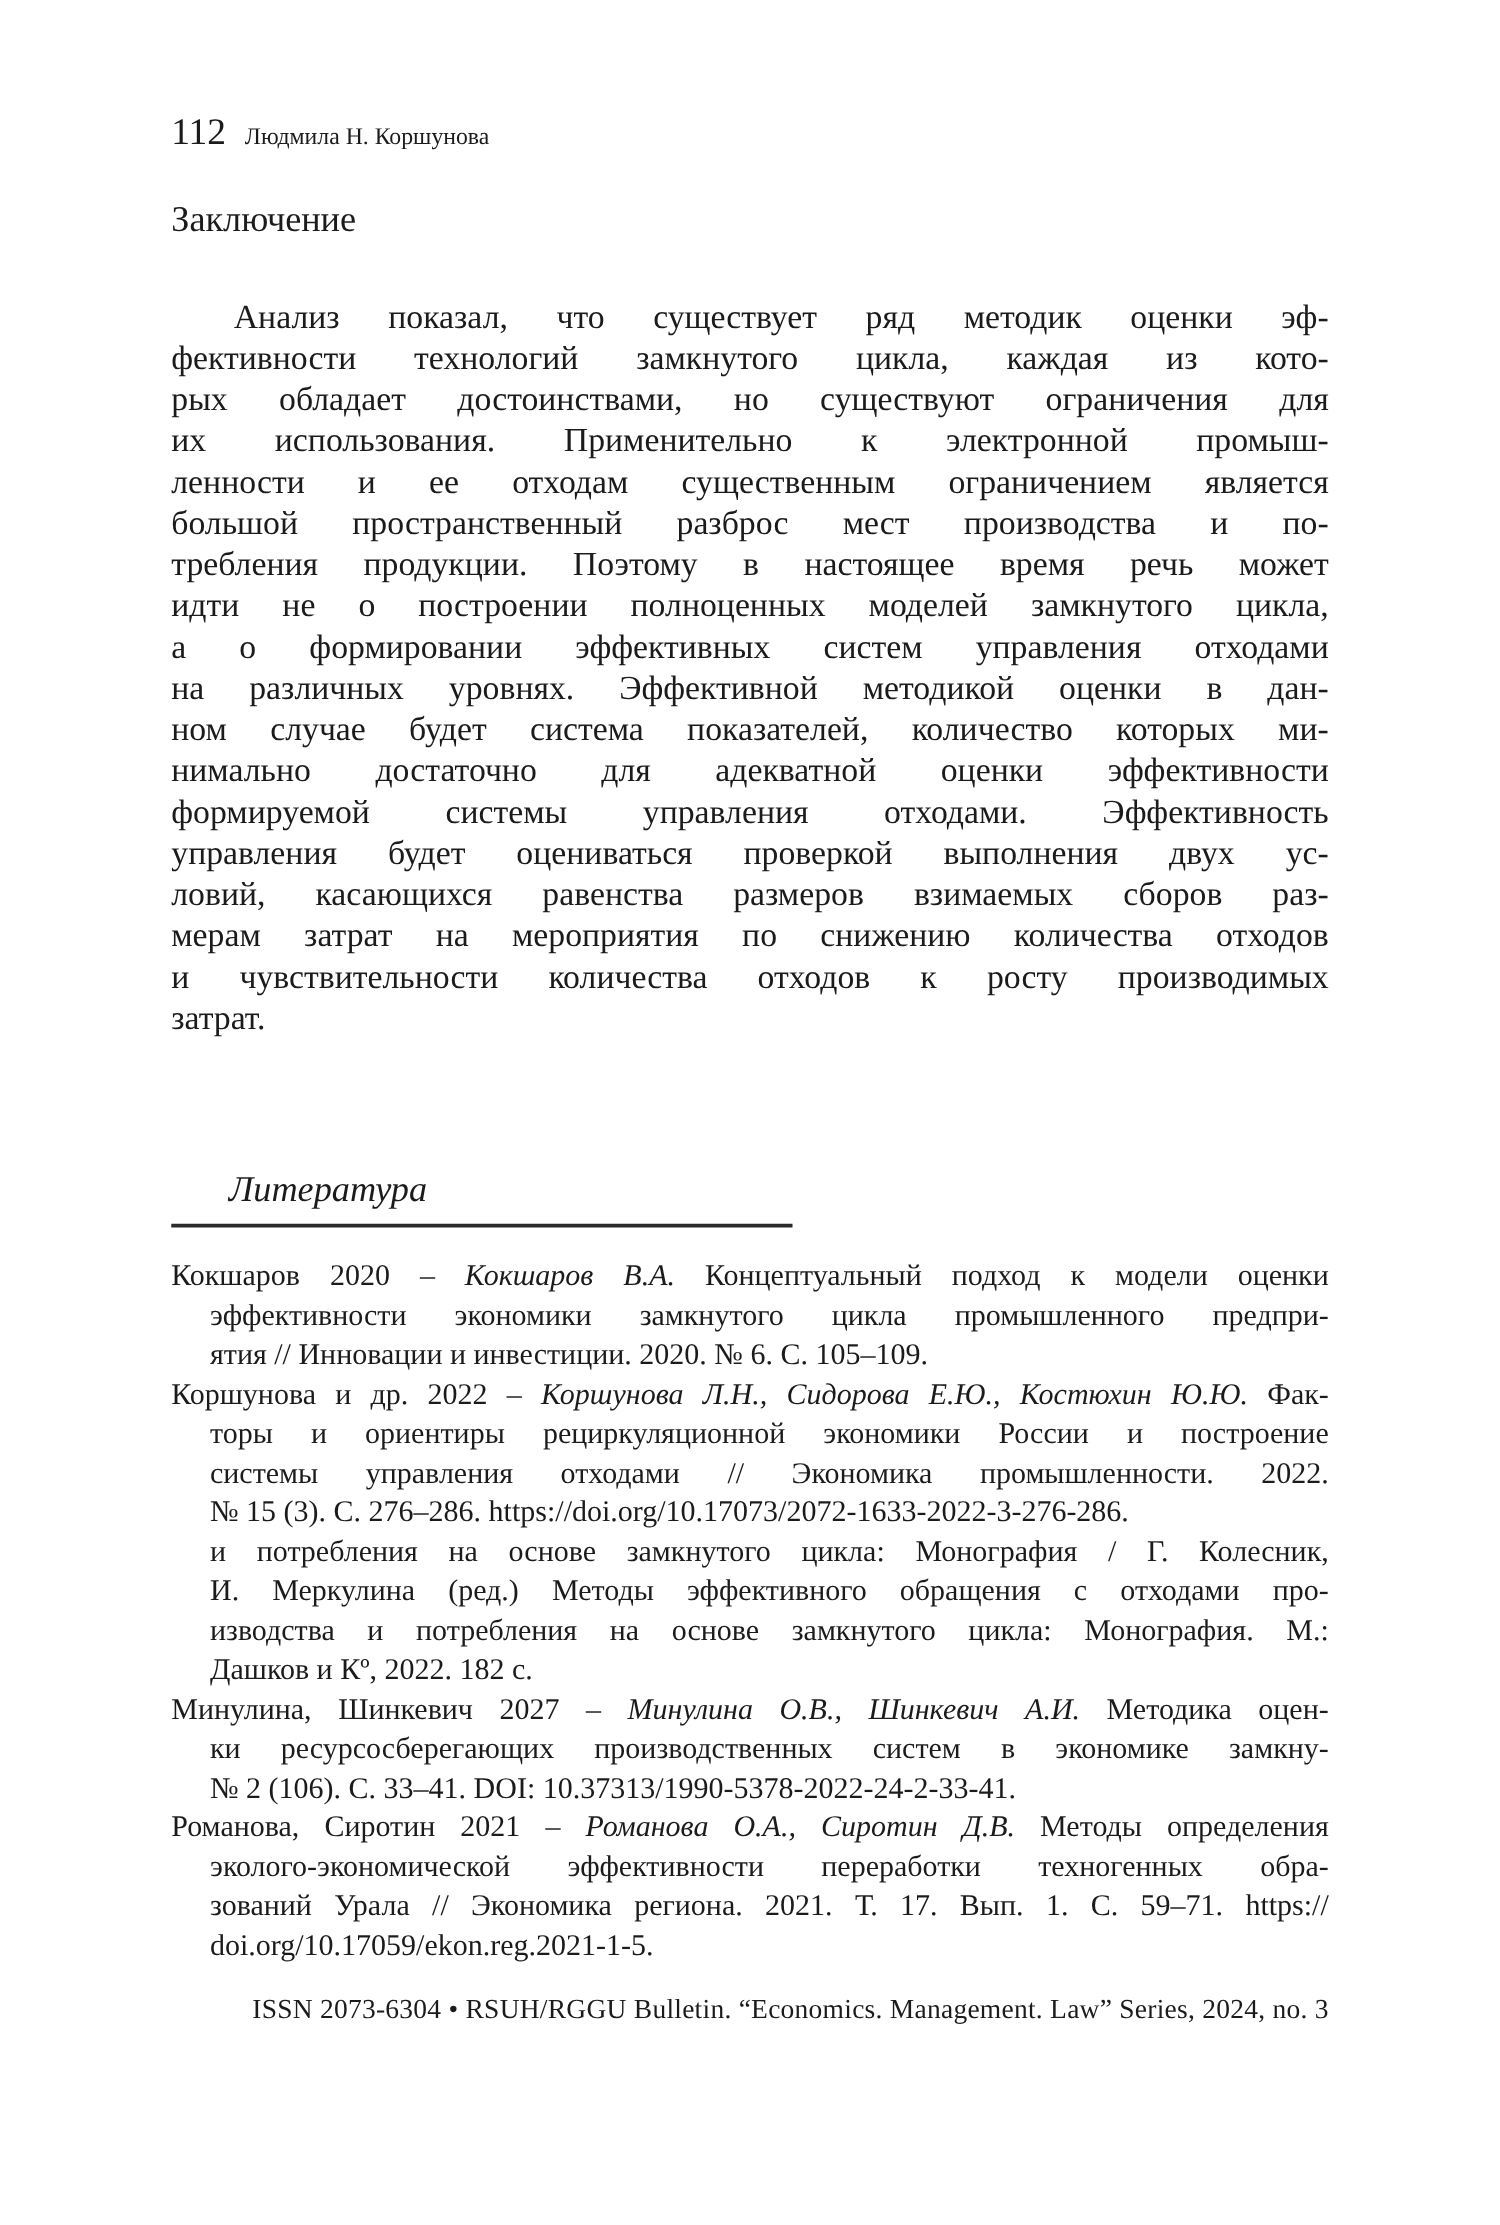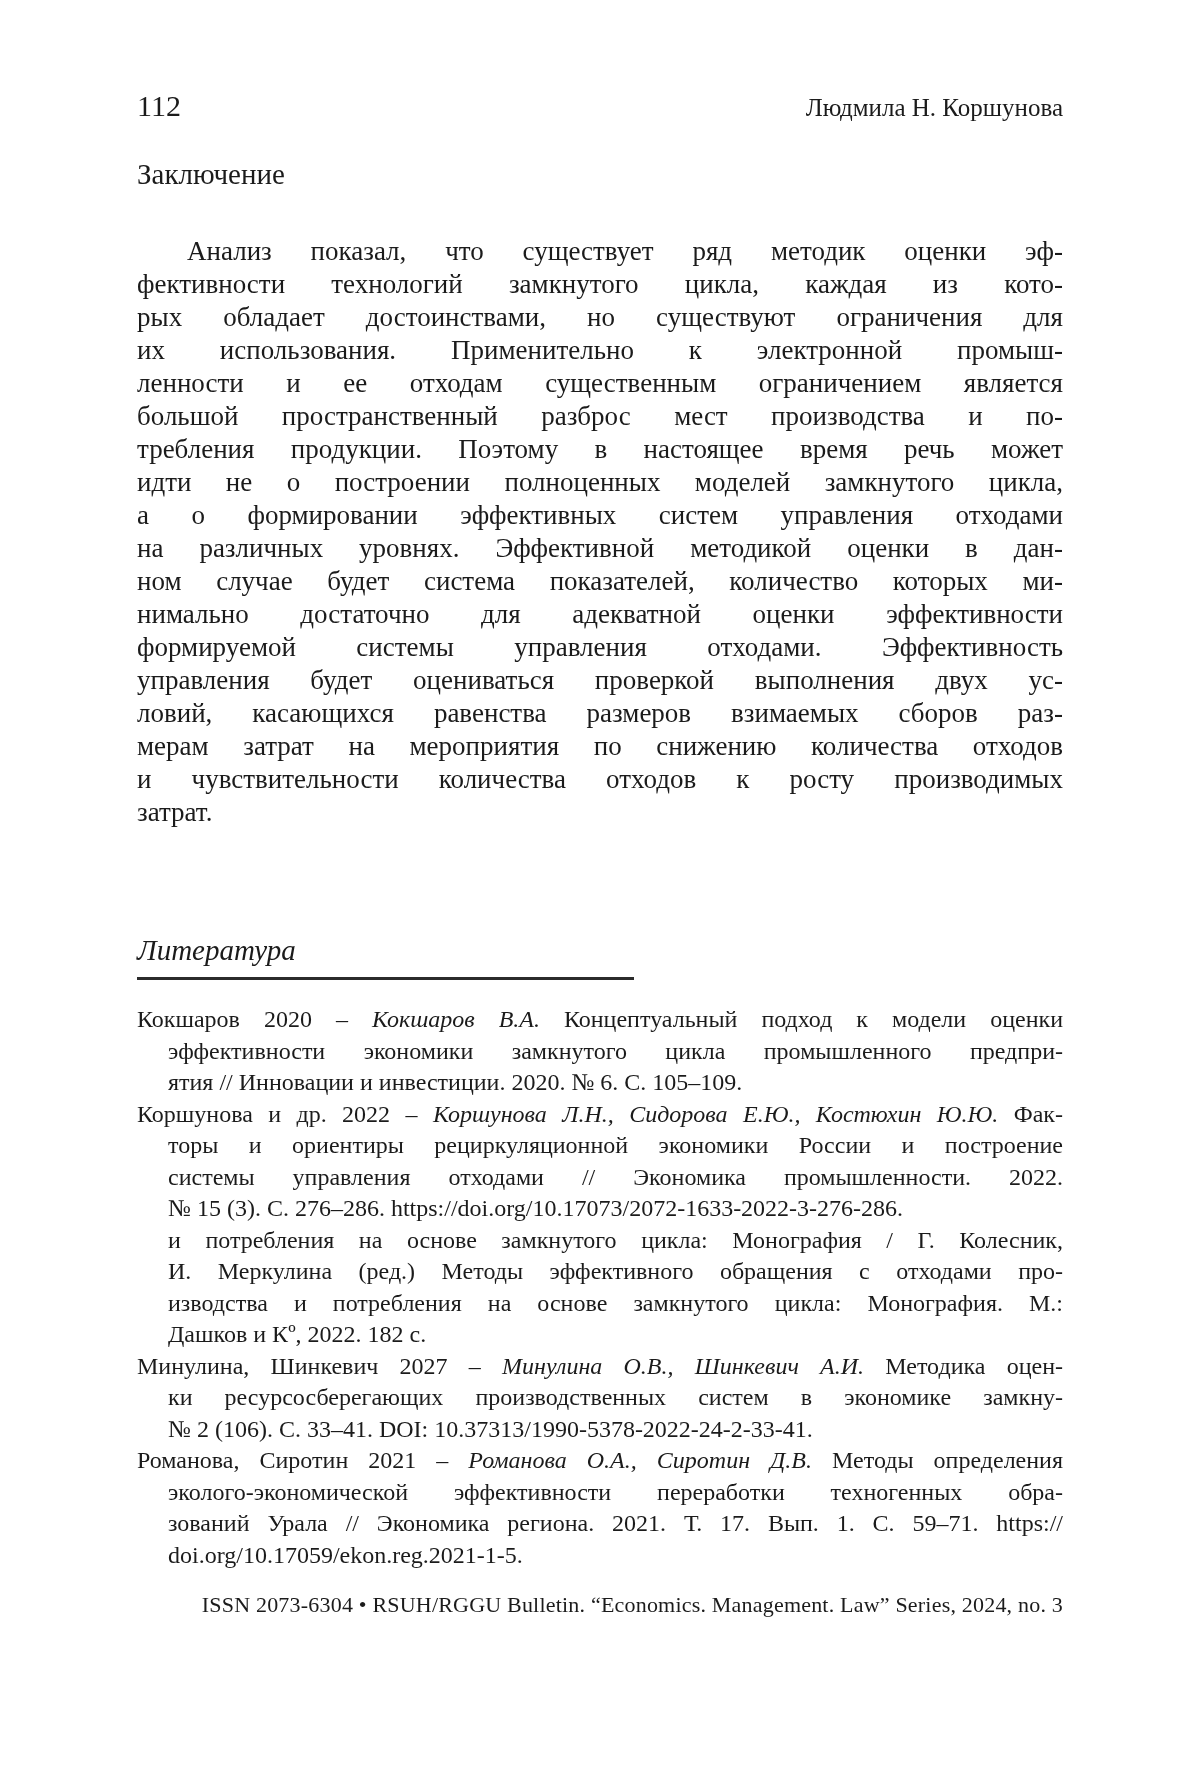--- a/index.html
+++ b/index.html
@@ -8,25 +8,24 @@
     height: 1780px;
     background: #ffffff;
     color: #1b1b1b;
     font-family: "Liberation Serif", serif;
     -webkit-font-smoothing: antialiased;
   }
   .page { padding: 88px 137px 0 137px; }
 
   .header {
     display: flex;
-    justify-content: space-between;
     align-items: baseline;
   }
   .pagenum { font-size: 30px; line-height: 35px; }
-  .author  { font-size: 25px; line-height: 35px; }
+  .author  { font-size: 19px; line-height: 35px; margin-left: 15px; }
 
   .h-conclusion {
     margin-top: 32px;
     font-size: 29px;
     line-height: 34px;
   }
 
   .para { margin-top: 44px; font-size: 27px; }
   .pline {
     line-height: 33px;
@@ -35,20 +34,21 @@
     white-space: normal;
   }
   .pline.first { text-indent: 50px; }
   .pline.last  { text-align-last: left; }
 
   .h-lit {
     margin-top: 104px;
     font-size: 29px;
     font-style: italic;
     line-height: 34px;
+    margin-left: 46px;
   }
   .rule {
     width: 497px;
     height: 3px;
     background: #2b2b2b;
     margin-top: 10px;
   }
 
   .bib { margin-top: 24px; font-size: 24px; font-family: Liberation Serif, serif; }
   .bib-line {

